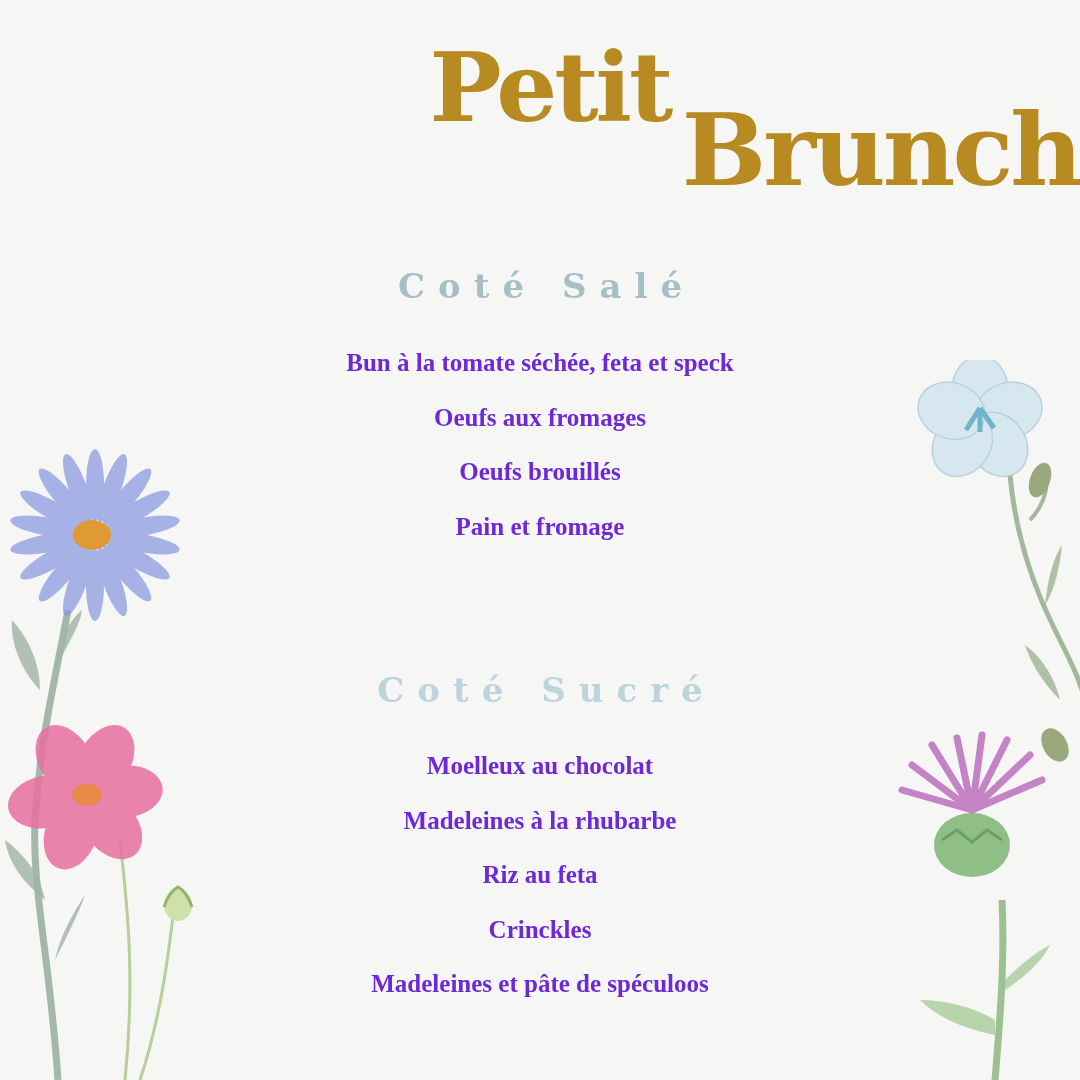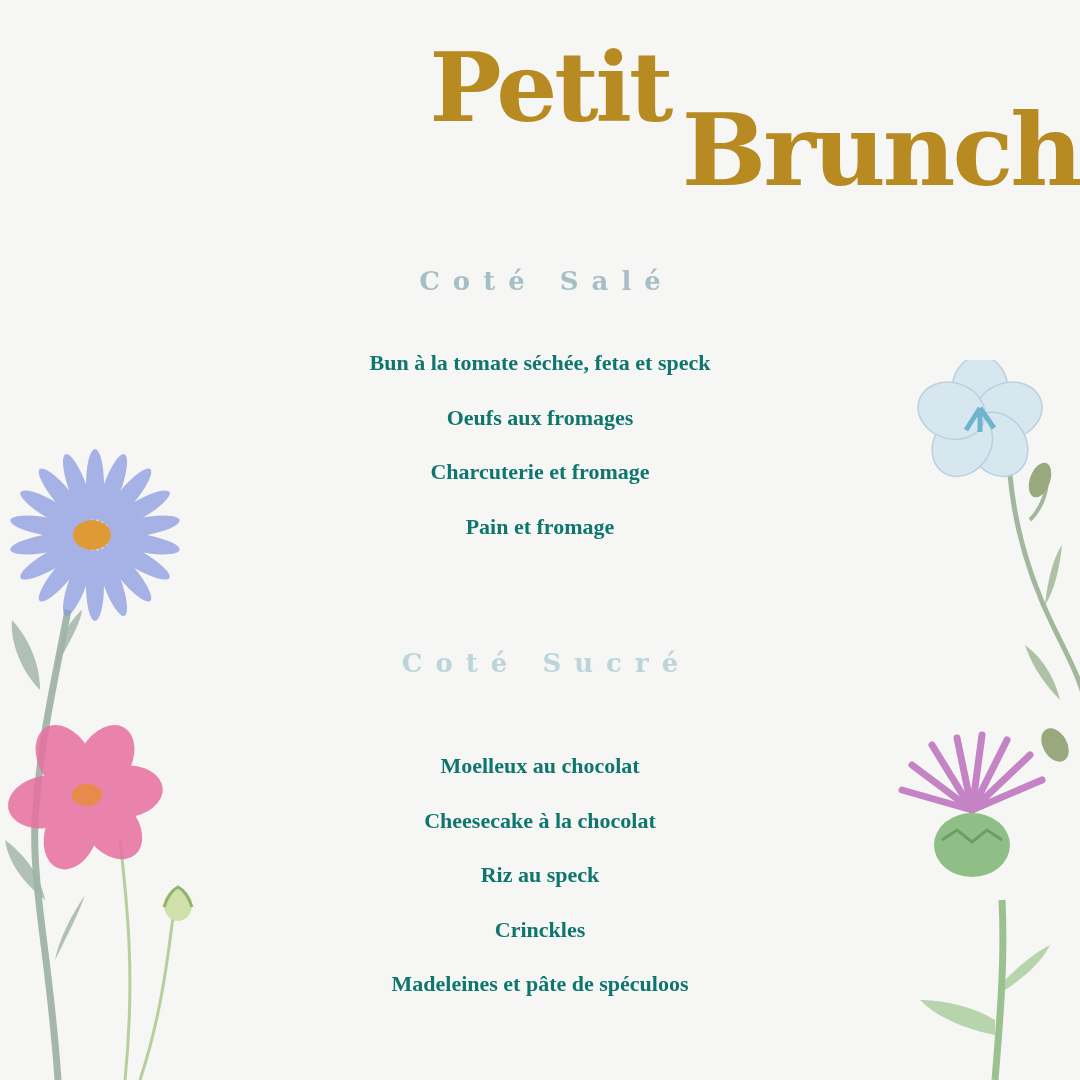--- a/index.html
+++ b/index.html
@@ -11,28 +11,28 @@
     .title {
       position:absolute; left:0; right:0; text-align:center;
       color:#b88b22; font-family:"DejaVu Serif", serif; font-weight:bold;
       letter-spacing:-3px;
     }
     .title-1 { top:18px; font-size:96px; line-height:100px; left:20px;margin-top:20px; }
     .title-2 { top:100px; font-size:100px; line-height:100px;text-align:right; }
     .section-heading {
       position:absolute; left:0; right:0; text-align:center;
       font-family:"DejaVu Serif", serif; font-weight:bold;
-      font-size:26px; letter-spacing:13px; padding-left:13px;
+      font-size:34px; letter-spacing:13px; padding-left:13px;
     }
     .h-sale { top:266px; color:#a6bec6; }
-    .h-sucre { top:648px; color:#bcd4dc; }
+    .h-sucre { top:670px; color:#bcd4dc; }
     .items { position:absolute; left:0; right:0; text-align:center; margin:0; padding:0; list-style:none; }
     .items li {
       font-family:"Liberation Serif", serif; font-weight:bold;
-      color:#0f766e; font-size:22px; height:54.5px; line-height:54.5px;
+      color:#6d28d9; font-size:25px; height:54.5px; line-height:54.5px;
     }
     .items-sale { top:336px; }
     .items-sucre { top:739px; }
     .deco { position:absolute; }
   </style>
 </head>
 <body>
 
 <svg class="deco" style="left:0;top:440px" width="210" height="640" viewBox="0 0 210 640">
   <g>
@@ -122,24 +122,24 @@
   </g>
 </svg>
 
 <div class="title title-1">Petit</div>
 <div class="title title-2">Brunch</div>
 
 <div class="section-heading h-sale">Coté Salé</div>
 <ul class="items items-sale">
   <li>Bun à la tomate séchée, feta et speck</li>
   <li>Oeufs aux fromages</li>
-  <li>Charcuterie et fromage</li>
+  <li>Oeufs brouillés</li>
   <li>Pain et fromage</li>
 </ul>
 
 <div class="section-heading h-sucre">Coté Sucré</div>
 <ul class="items items-sucre">
   <li>Moelleux au chocolat</li>
-  <li>Cheesecake à la chocolat</li>
-  <li>Riz au speck</li>
+  <li>Madeleines à la rhubarbe</li>
+  <li>Riz au feta</li>
   <li>Crinckles</li>
   <li>Madeleines et pâte de spéculoos</li>
 </ul>
 
 </body></html>

